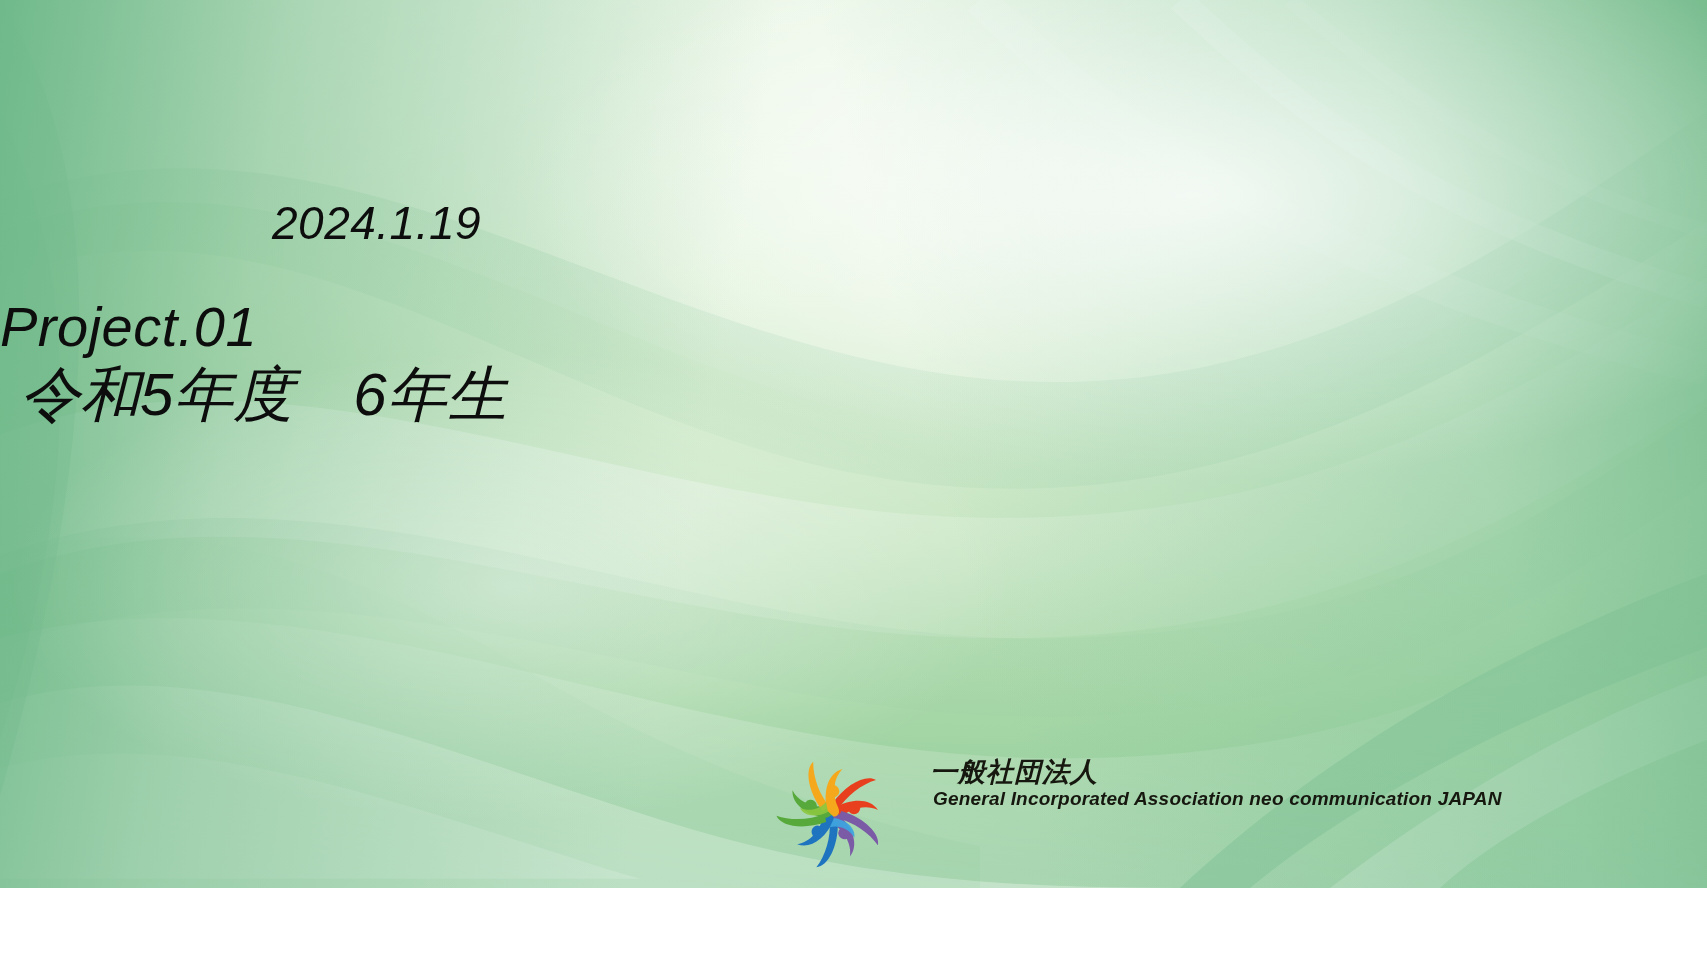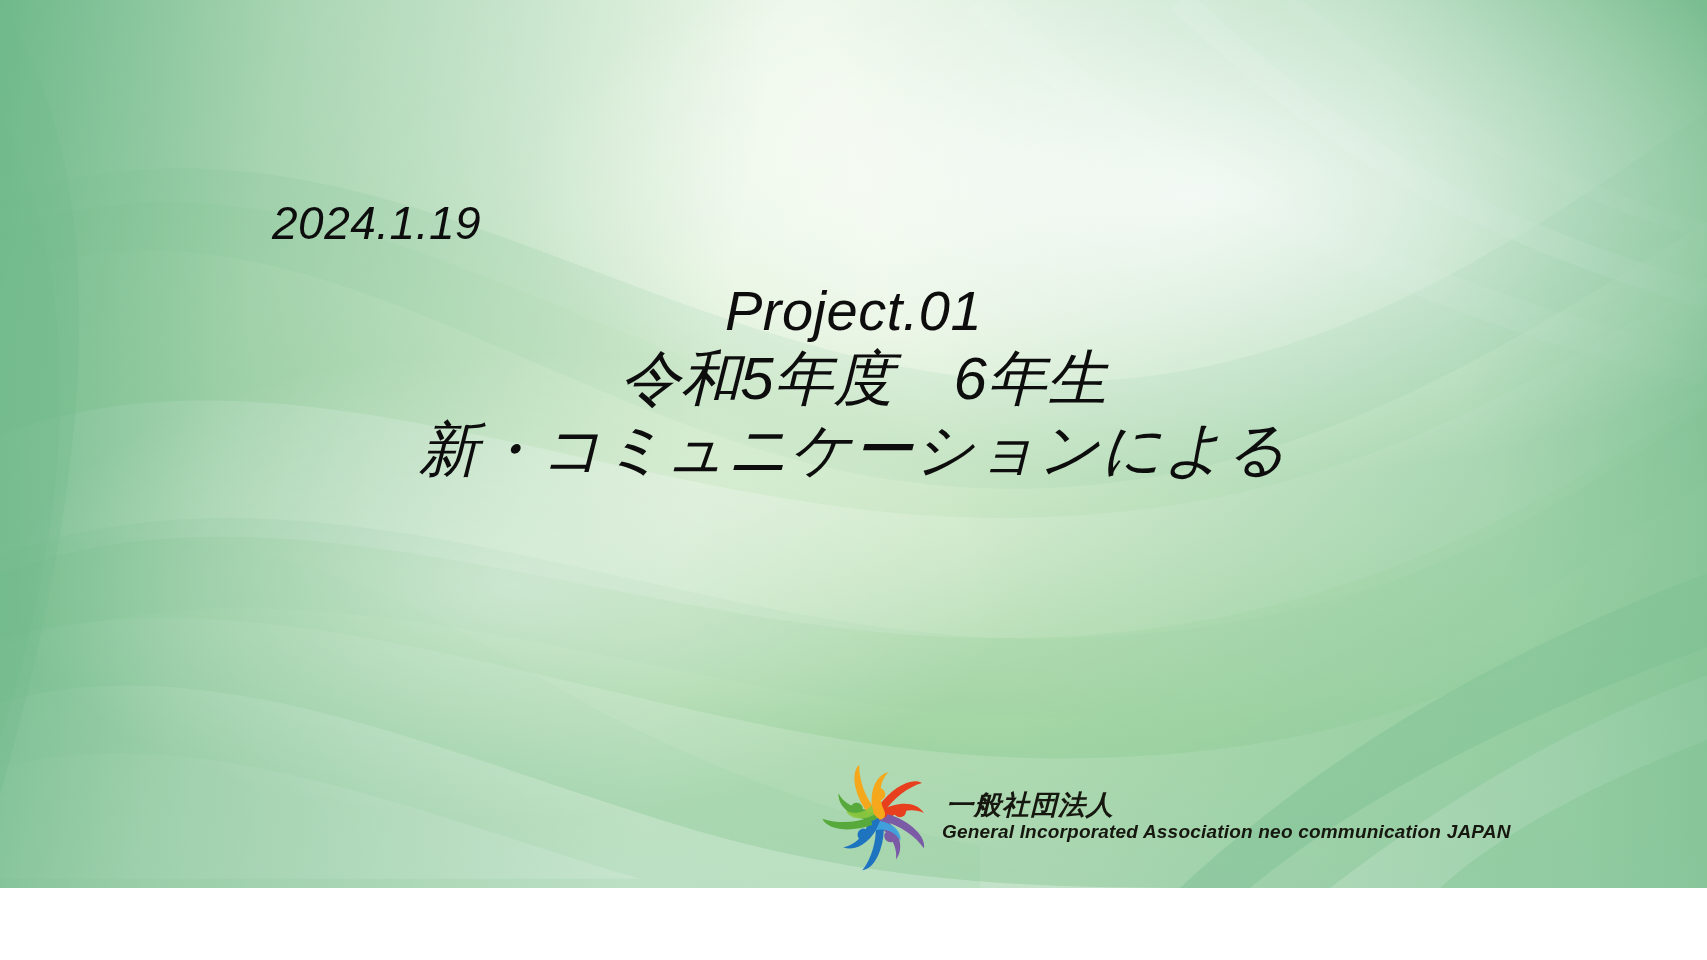--- a/index.html
+++ b/index.html
@@ -54,42 +54,42 @@
     top: 196px;
     font-size: 46px;
     color: #0d0d0d;
     letter-spacing: 0.5px;
     white-space: nowrap;
   }
   .title-block {
     position: absolute;
     left: 0;
     right: 0;
-    top: 278px;
-    text-align: center;
+    top: 294px;
     color: #0d0d0d;
   }
   .title-line {
     white-space: nowrap;
     line-height: 1.18;
   }
   .t-project { font-size: 56px; letter-spacing: 0.5px; }
   .t-grade   { font-size: 60px; padding-left: 20px; }
   .t-comm    { font-size: 60px; letter-spacing: 1px; }
   .t-class   { font-size: 60px; }
 
   
   .logo {
     position: absolute;
-    left: 822px;
+    left: 776px;
     top: 758px;
     width: 640px;
     height: 120px;
     display: flex;
-    align-items: center;
+    align-items: flex-start;
+    gap: 30px;
   }
   .logo-mark {
     width: 112px;
     height: 112px;
     flex: 0 0 112px;
     margin-bottom: 2px;
   }
   .logo-text {
     margin-left: 8px;
     padding-bottom: 2px;
@@ -116,21 +116,21 @@
     margin-top: 1px;
   }
   .logo-en {
     font-size: 19px;
     font-weight: bold;
     color: #16170f;
     line-height: 1.1;
     letter-spacing: 0.2px;
     white-space: nowrap;
     margin-top: 3px;
-    margin-left: 0;
+    margin-left: 7px;
   }
 </style>
 </head>
 <body>
 
 <div class="slide">
 
   <div class="bg-layer bg-base"></div>
 
   <svg class="bg-svg" viewBox="0 0 1707 960" preserveAspectRatio="none">
@@ -186,21 +186,20 @@
   <div class="bg-layer bg-tint-left"></div>
   <div class="bg-layer bg-tint-right"></div>
   <div class="bg-layer bg-glow"></div>
   <div class="bg-layer bg-glow2"></div>
 
   <div class="date">2024.1.19</div>
 
   <div class="title-block">
     <div class="title-line t-project">Project.01</div>
     <div class="title-line t-grade">令和5年度　6年生</div>
-    <div class="title-line t-comm">新・コミュニケーションによる</div>
   </div>
 
   <div class="logo">
 
     <svg class="logo-mark" viewBox="0 0 112 112">
       <g transform="translate(56,56)">
 
         <g transform="rotate(0)">
           <path d="M 2,-6 C 20,-16 38,-16 46,-4 C 34,-10 18,-6 8,4 C 3,8 -1,6 -2,2 Z" fill="#e8401f"></path>
           <path d="M 0,-10 C 14,-30 34,-40 44,-34 C 30,-30 14,-18 6,-4 Z" fill="#e8401f"></path>

